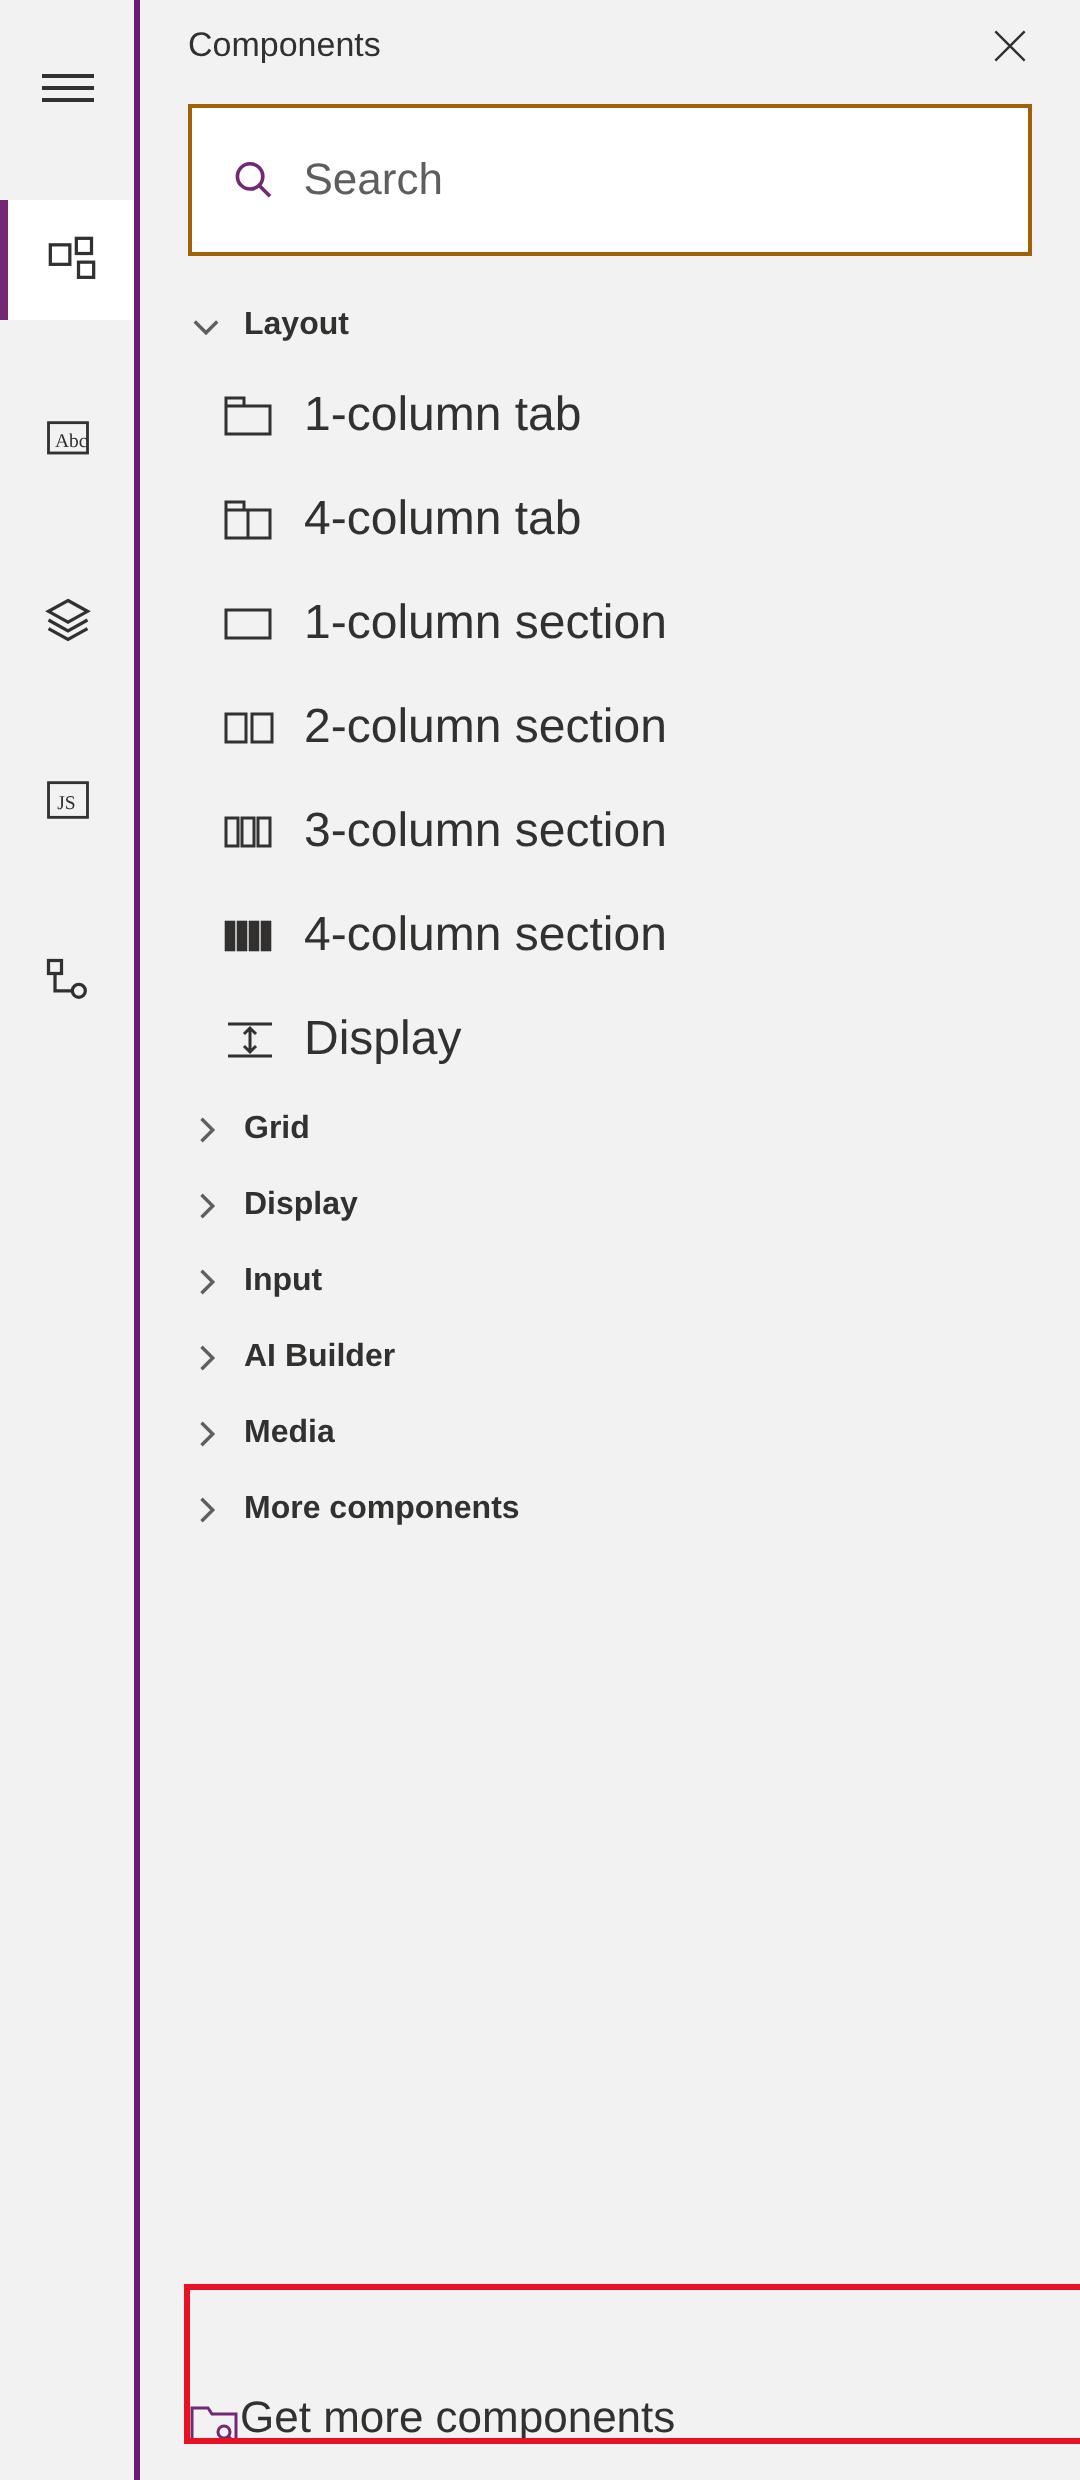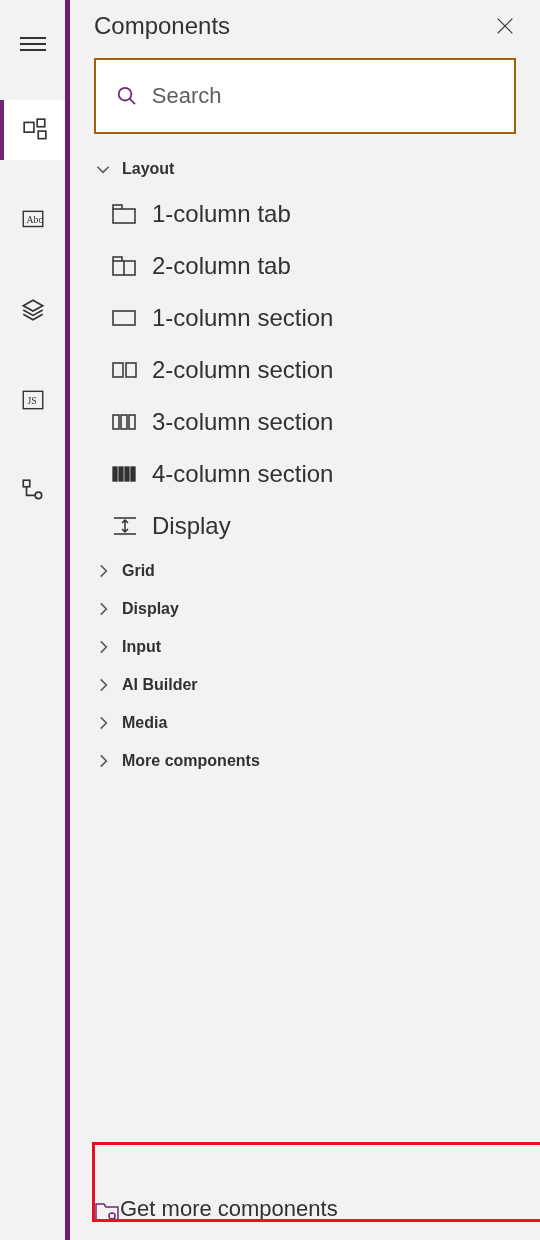--- a/index.html
+++ b/index.html
@@ -7,21 +7,21 @@
       font-family: "Segoe UI", -apple-system, sans-serif;
       background: #f2f2f2;
       width: 540px;
       height: 1240px;
       display: flex;
       overflow: hidden;
     }
     .sidebar {
       width: 70px;
       background: #f2f2f2;
-      border-right: 5px solid #701a75;
+      border-right: 3px solid #701a75;
       display: flex;
       flex-direction: column;
       align-items: center;
       padding-top: 10px;
       gap: 30px;
     }
     .sidebar-item {
       width: 100%;
       height: 60px;
       display: flex;
@@ -44,21 +44,21 @@
       display: flex;
       flex-direction: column;
       position: relative;
     }
     .panel-header {
       display: flex;
       align-items: center;
       justify-content: space-between;
       padding: 12px 24px 6px 24px;
     }
-    .panel-title { font-size: 24px; color: #323130; }
+    .panel-title { font-size: 17px; color: #323130; }
     .close-btn { cursor: pointer; width: 22px; height: 22px; }
     .close-btn svg { width: 22px; height: 22px; }
 
     .search-wrap { padding: 12px 24px 16px 24px; }
     .search-box {
       display: flex;
       align-items: center;
       border: 2px solid #a16207;
       background: #fff;
       height: 76px;
@@ -194,21 +194,21 @@
       <div class="item-row">
         <svg class="item-icon" viewBox="0 0 26 20" fill="none" stroke="#323130" stroke-width="1.5">
             <path d="M1 5 H10 V1 H1 Z M1 5 V19 H23 V5 H10"></path>
           </svg>
         <span class="item-label">1-column tab</span>
       </div>
       <div class="item-row">
         <svg class="item-icon" viewBox="0 0 26 20" fill="none" stroke="#323130" stroke-width="1.5">
             <path d="M1 5 H10 V1 H1 Z M1 5 V19 H23 V5 H10 M12 5 V19"></path>
           </svg>
-        <span class="item-label">2-column tab</span>
+        <span class="item-label">4-column tab</span>
       </div>
       <div class="item-row">
         <svg class="item-icon" viewBox="0 0 26 20" fill="none" stroke="#323130" stroke-width="1.5">
             <rect x="1" y="3" width="22" height="14"></rect>
           </svg>
         <span class="item-label">1-column section</span>
       </div>
       <div class="item-row">
         <svg class="item-icon" viewBox="0 0 26 20" fill="none" stroke="#323130" stroke-width="1.5">
             <rect x="1" y="3" width="10" height="14"></rect>

